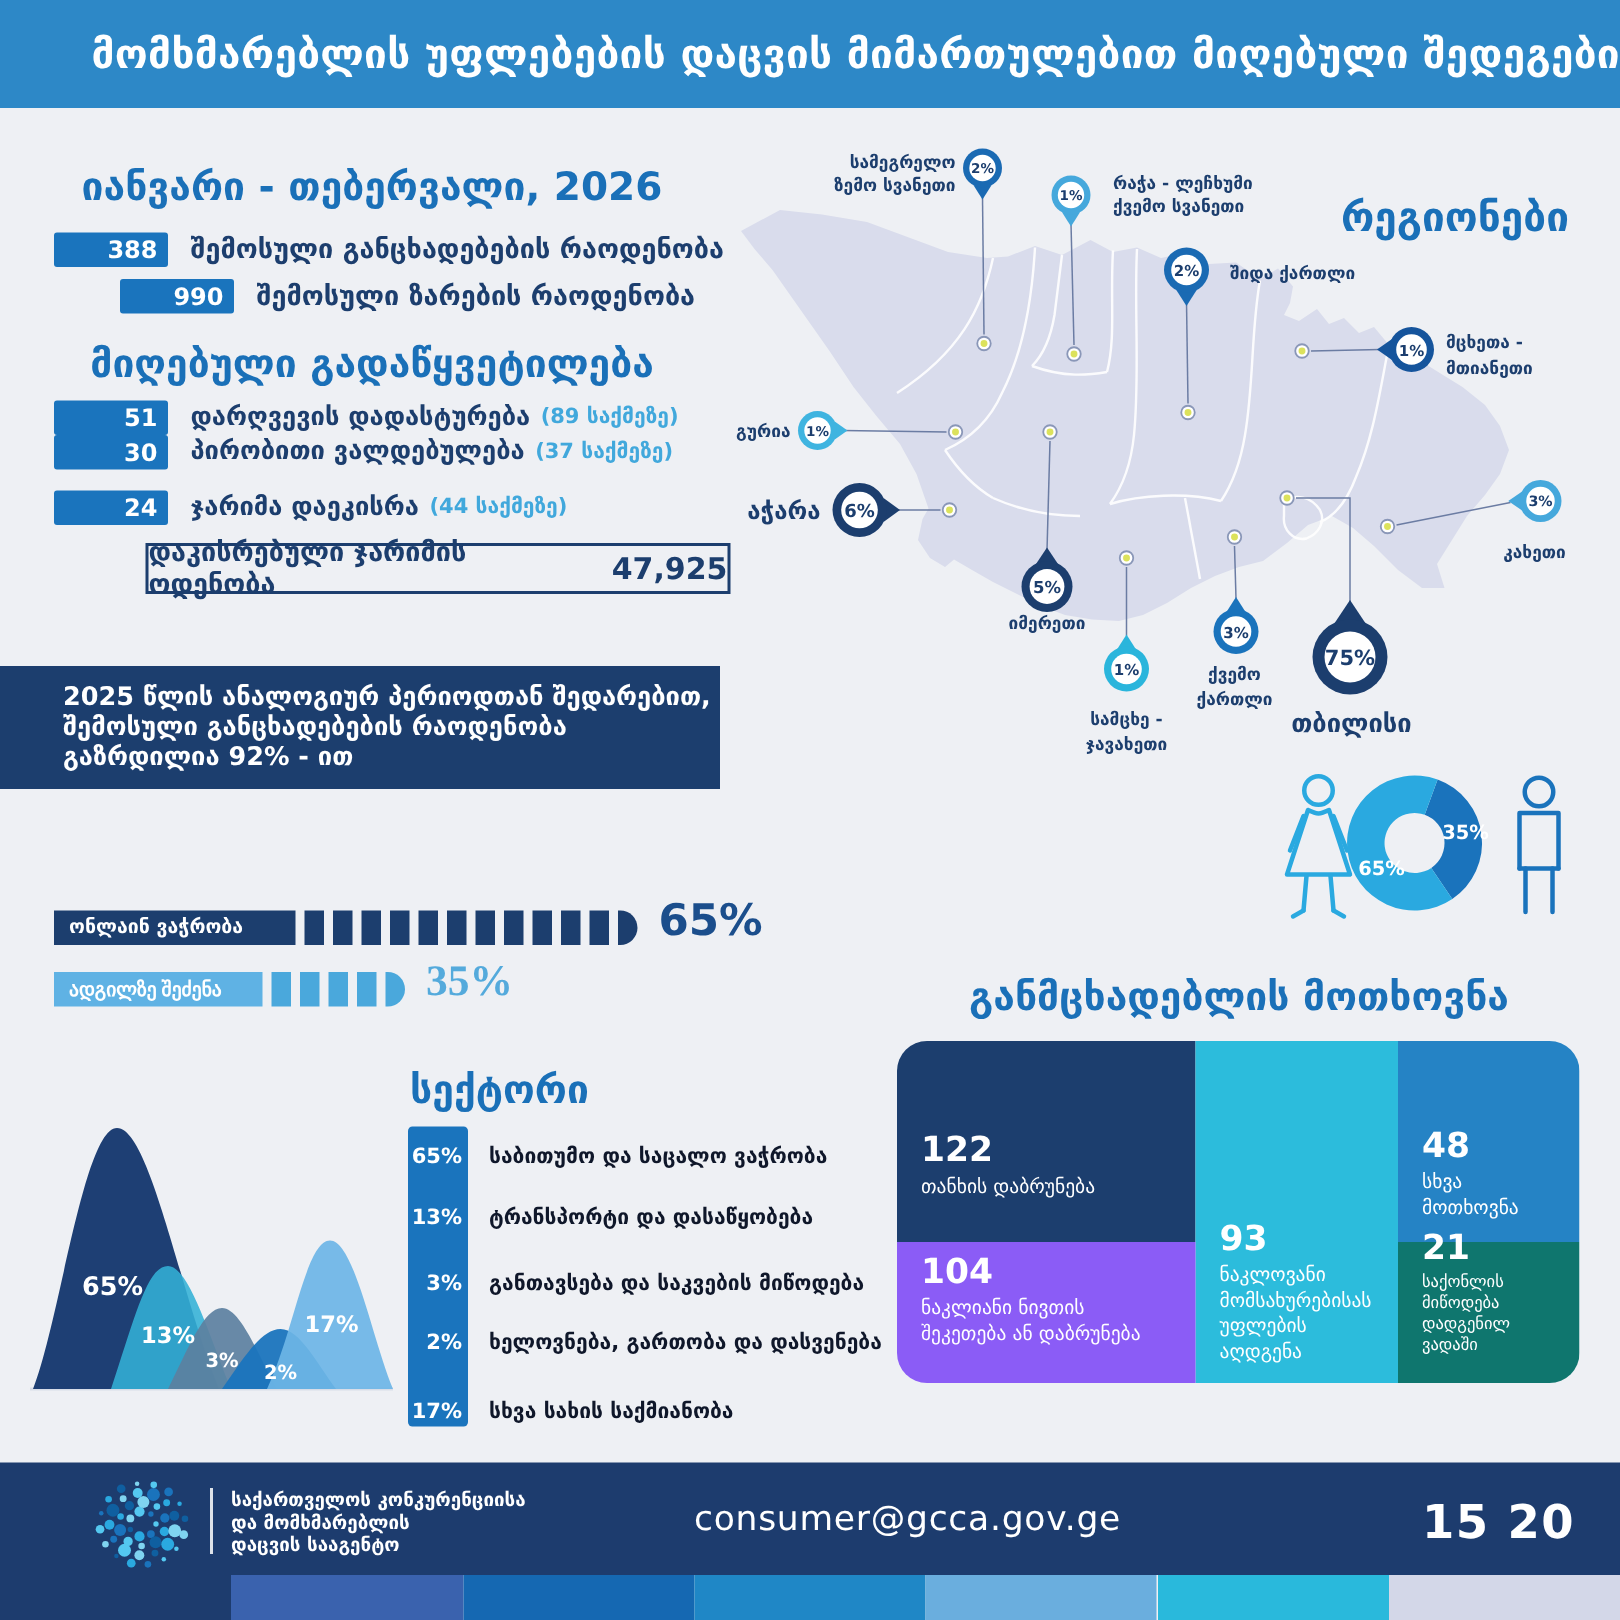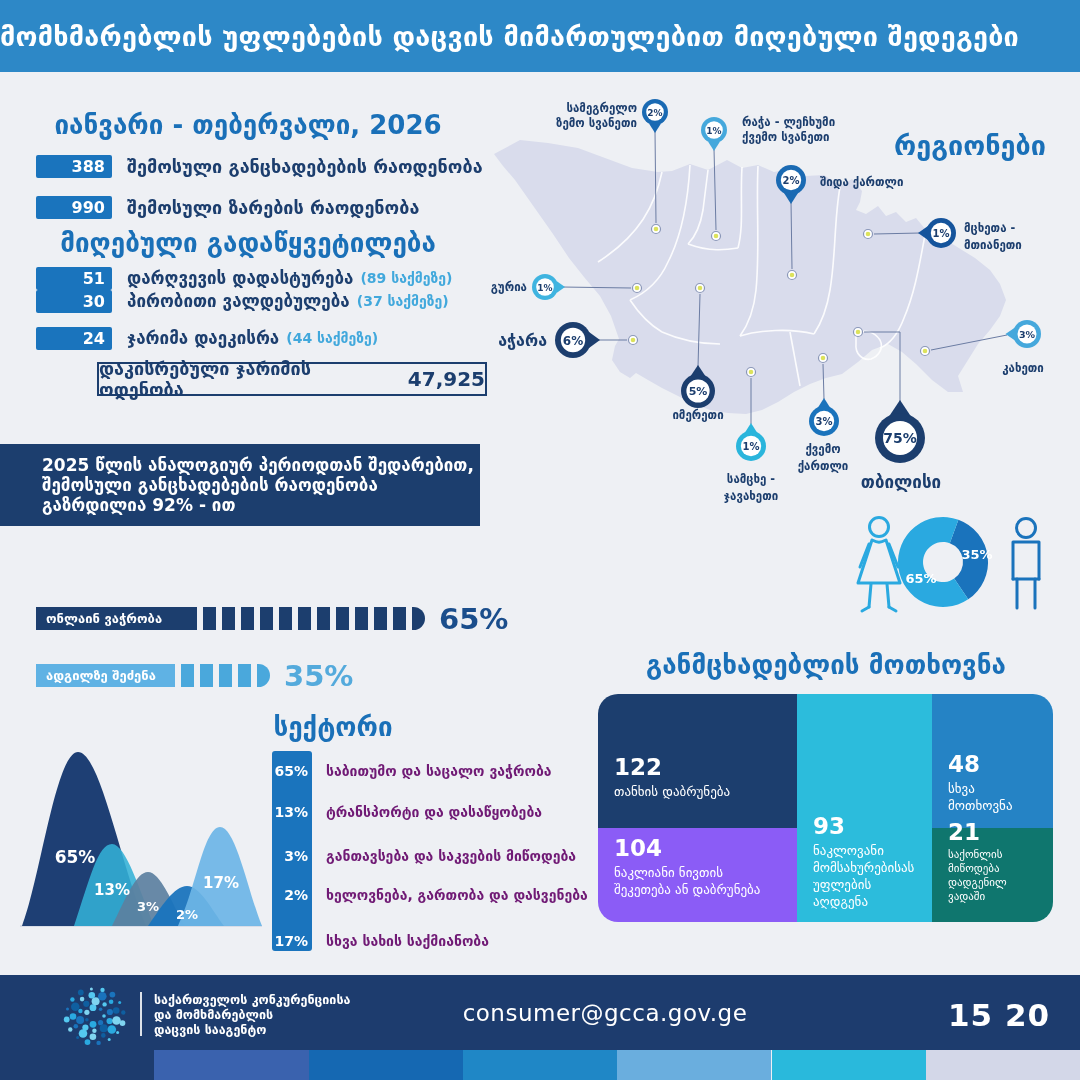--- a/index.html
+++ b/index.html
@@ -1,49 +1,49 @@
 <!DOCTYPE html>
 <html><head>
 <meta charset="utf-8">
 <style>
   html,body{margin:0;padding:0;}
   body{font-family:"DejaVu Sans","Liberation Sans",sans-serif;}
   #canvas{position:relative;width:1080px;height:1080px;background:#eef0f4;overflow:hidden;}
   .abs{position:absolute;}
   
-  #hdr{left:0;top:0;width:1080px;height:72px;background:#2d88c7;display:flex;align-items:center;justify-content:flex-start;}
+  #hdr{left:0;top:0;width:1080px;height:72px;background:#2d88c7;display:flex;align-items:center;justify-content:flex-end;}
   #hdr .t{color:#fff;font-weight:bold;font-size:27px;white-space:nowrap;letter-spacing:.2px;}
   
   .bigtitle{color:#1a70b8;font-weight:bold;font-size:26px;text-align:center;width:440px;left:28px;}
   .statrow{left:36px;display:flex;align-items:center;height:24px;}
   .valbox{width:76px;height:23px;background:#1a74bd;border-radius:2px;color:#fff;font-size:16px;font-weight:bold;display:flex;align-items:center;justify-content:flex-end;padding-right:7px;box-sizing:border-box;}
   .statlab{margin-left:15px;color:#1c3e6e;font-weight:bold;font-size:18px;white-space:nowrap;}
   .declab{margin-left:15px;color:#1c3e6e;font-weight:bold;font-size:17px;white-space:nowrap;}
   .note{color:#41a8dc;font-weight:bold;font-size:14px;margin-left:7px;}
   #finebox{left:97px;top:362px;width:390px;height:34px;border:2px solid #1c3e6e;display:flex;align-items:center;justify-content:center;box-sizing:border-box;background:transparent;}
   #finebox .l{color:#1c3e6e;font-weight:bold;font-size:18px;}
   #finebox .v{color:#1c3e6e;font-weight:bold;font-size:20px;margin-left:14px;}
   
   #hl{left:0;top:444px;width:480px;height:82px;background:#1c3e6e;box-sizing:border-box;padding:11px 10px 0 42px;}
   #hl div{color:#fff;font-weight:bold;font-size:17px;line-height:20px;white-space:nowrap;}
   
   #regtitle{left:880px;top:130px;width:180px;text-align:center;color:#1a70b8;font-weight:bold;font-size:27px;}
   
-  .chrow{display:flex;align-items:center;height:23px;}
+  .chrow{display:flex;align-items:flex-end;height:23px;}
   .chbox{height:23px;color:#fff;font-weight:bold;font-size:13px;display:flex;align-items:center;padding-left:10px;box-sizing:border-box;}
   .segwrap{display:flex;align-items:center;height:23px;margin-left:6px;}
   .seg{width:13px;height:23px;margin-right:6px;}
   .segend{border-radius:0 13px 13px 0;}
   .bigpct{font-weight:bold;font-size:29px;}
   
   #sectitle{left:258px;top:712px;width:150px;text-align:center;color:#1a70b8;font-weight:bold;font-size:26px;}
   #secbar{left:272px;top:751px;width:40px;height:200px;background:#1a74bd;border-radius:3px;}
   .secrow{left:272px;height:22px;display:flex;align-items:center;}
   .secpct{width:36px;text-align:right;color:#fff;font-weight:bold;font-size:14px;}
-  .seclab{margin-left:18px;color:#701a75;font-weight:bold;font-size:14px;white-space:nowrap;}
+  .seclab{margin-left:18px;color:#0f172a;font-weight:bold;font-size:14px;white-space:nowrap;}
   
   #reqtitle{left:598px;top:650px;width:456px;text-align:center;color:#1a70b8;font-weight:bold;font-size:26px;}
   #reqgrid{left:598px;top:694px;width:455px;height:228px;border-radius:20px;overflow:hidden;display:grid;grid-template-columns:199px 135px 121px;grid-template-rows:134px 94px;}
   .tile{display:flex;flex-direction:column;justify-content:flex-end;box-sizing:border-box;padding:0 10px 14px 16px;}
   .tile .v{color:#fff;font-weight:bold;font-size:23px;margin-bottom:3px;}
   .tile .l{color:#fff;font-size:13px;line-height:17px;}
   .cell-a{grid-column:1;grid-row:1;background:#1c3e6e;padding-bottom:28px;}
   .cell-b{grid-column:2;grid-row:1/3;background:#2cbcdc;padding-bottom:12px;}
   .cell-c{grid-column:3;grid-row:1;background:#2583c5;padding-bottom:14px;}
   .cell-d{grid-column:1;grid-row:2;background:#8b5cf6;padding-bottom:24px;}
@@ -69,21 +69,21 @@
   <div id="hdr" class="abs">
     <div class="t">მომხმარებლის უფლებების დაცვის მიმართულებით მიღებული შედეგები</div>
   </div>
 
   <div class="abs bigtitle" style="top:110px;">იანვარი - თებერვალი, 2026</div>
 
   <div class="abs statrow" style="top:154px;">
     <div class="valbox">388</div>
     <div class="statlab">შემოსული განცხადებების რაოდენობა</div>
   </div>
-  <div class="abs statrow" style="top:195px;">
+  <div class="abs statrow" style="top:185px;margin-left:44px;">
     <div class="valbox">990</div>
     <div class="statlab">შემოსული ზარების რაოდენობა</div>
   </div>
 
   <div class="abs bigtitle" style="top:228px;">მიღებული გადაწყვეტილება</div>
 
   <div class="abs statrow" style="top:266px;">
     <div class="valbox">51</div>
     <div class="declab">დარღვევის დადასტურება</div>
     <div class="note">(89 საქმეზე)</div>
@@ -316,21 +316,21 @@
         <div class="seg" style="background: rgb(28, 62, 110);"></div>
         <div class="seg" style="background: rgb(28, 62, 110);"></div>
         <div class="seg" style="background: rgb(28, 62, 110);"></div>
         <div class="seg" style="background: rgb(28, 62, 110);"></div>
         <div class="seg" style="background: rgb(28, 62, 110);"></div>
         <div class="seg" style="background: rgb(28, 62, 110);"></div>
         <div class="seg segend" style="background: rgb(28, 62, 110);"></div>
       </div>
     <div class="bigpct" style="color:#1b4e8c;margin-left:8px;">65%</div>
   </div>
-  <div class="abs chrow" style="left:36px;top:664px;">
+  <div class="abs chrow" style="left:36px;top:648px;font-family:Liberation Serif, serif;">
     <div class="chbox" style="width:139px;background:#5fb2e4;">ადგილზე შეძენა</div>
     <div class="segwrap">
         <div class="seg" style="background: rgb(74, 168, 220);"></div>
         <div class="seg" style="background: rgb(74, 168, 220);"></div>
         <div class="seg" style="background: rgb(74, 168, 220);"></div>
         <div class="seg" style="background: rgb(74, 168, 220);"></div>
         <div class="seg segend" style="background: rgb(74, 168, 220);"></div>
       </div>
     <div class="bigpct" style="color:#54aadc;margin-left:8px;">35%</div>
   </div>

